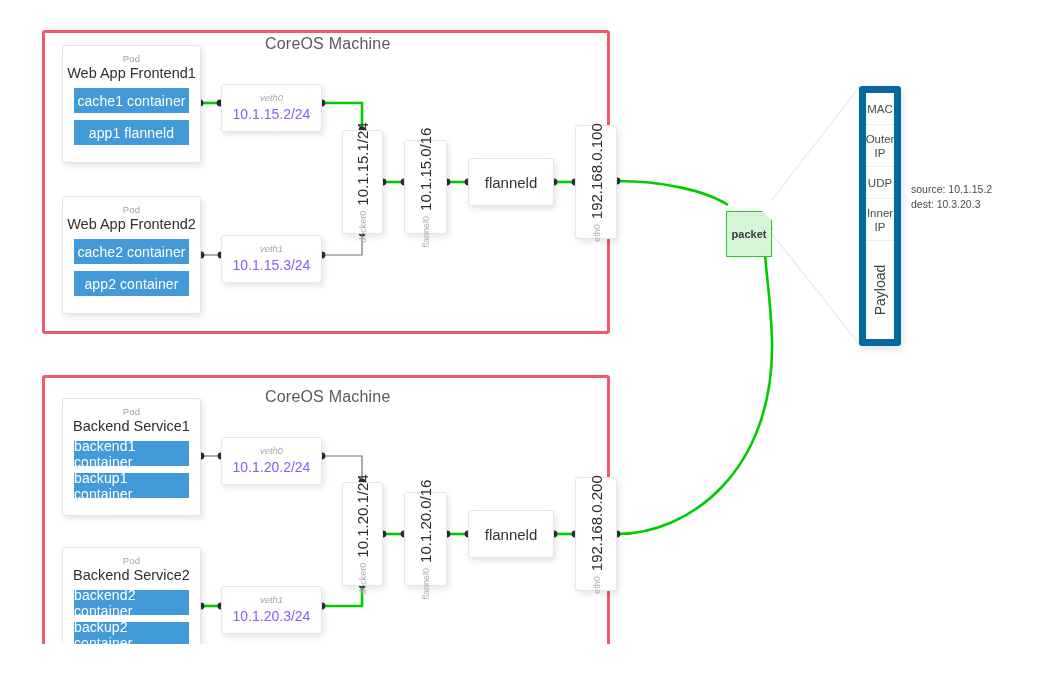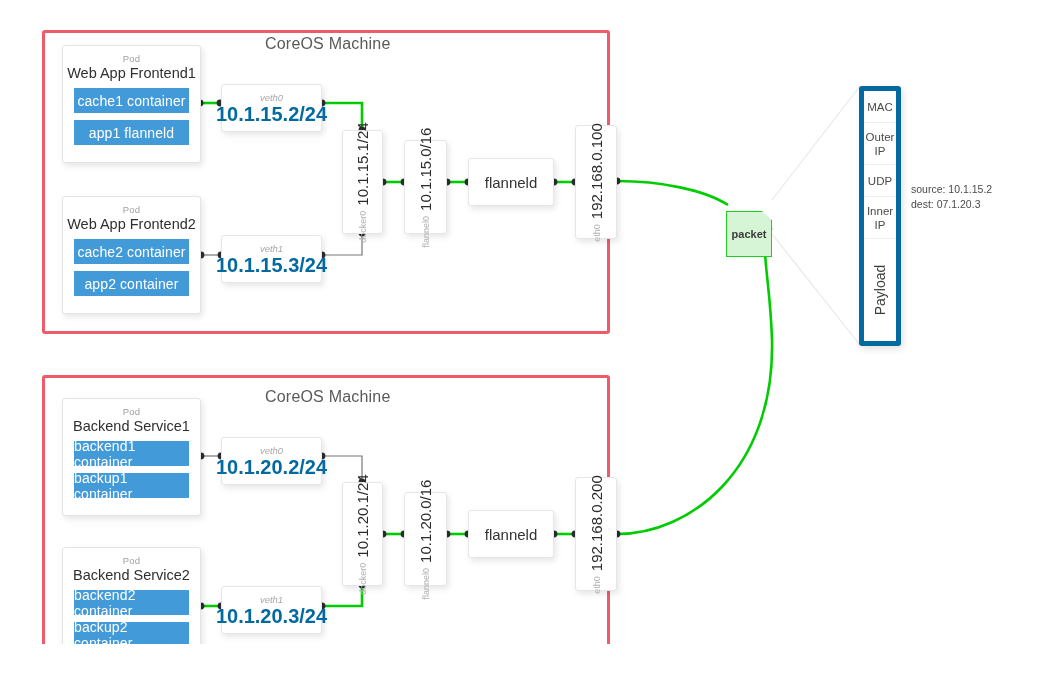--- a/index.html
+++ b/index.html
@@ -90,24 +90,23 @@
     align-items: center;
     justify-content: center;
   }
   .hbox .sub {
     color: #a8a8a8;
     font-size: 9.5px;
     line-height: 12px;
     font-style: italic;
   }
   .hbox .main {
-    color: #0369a1;
-    font-size: 20px;
+    color: #8b5cf6;
+    font-size: 14px;
     line-height: 20px;
-    font-weight: bold;
   }
   
   .vbox {
     display: flex;
     align-items: center;
     justify-content: center;
   }
   .vrot {
     transform: rotate(-90deg);
     white-space: nowrap;
@@ -144,21 +143,21 @@
     color: #3a3a3a;
     font-size: 11px;
     font-weight: bold;
     clip-path: polygon(0 0, 78% 0, 100% 20%, 100% 100%, 0 100%);
   }
 
   
   .packet-stack {
     position: absolute;
     background: #ffffff;
-    border: 5px solid #0369a1;
+    border: 7px solid #0369a1;
     border-radius: 3px;
     box-shadow: 2px 3px 7px rgba(0,0,0,.12);
     box-sizing: border-box;
     display: flex;
     flex-direction: column;
   }
   .pstack-row {
     border-bottom: 1px solid #eeeeee;
     display: flex;
     align-items: center;
@@ -380,18 +379,18 @@
     <div class="pstack-row" style="height:42px;">Outer<br>IP</div>
     <div class="pstack-row" style="height:32px;">UDP</div>
     <div class="pstack-row" style="height:42px;">Inner<br>IP</div>
     <div class="pstack-row rot" style="flex:1;">
       <span>Payload</span>
     </div>
   </div>
 
   <div class="annot" style="left:911px; top:182px;">
     <div>source: 10.1.15.2</div>
-    <div>dest: 07.1.20.3</div>
+    <div>dest: 10.3.20.3</div>
   </div>
 
   <div class="watermark" style="left:692px; top:662px;">https://blog.csdn.net/sinat_35930259</div>
 
 </div>
 
 </body></html>

